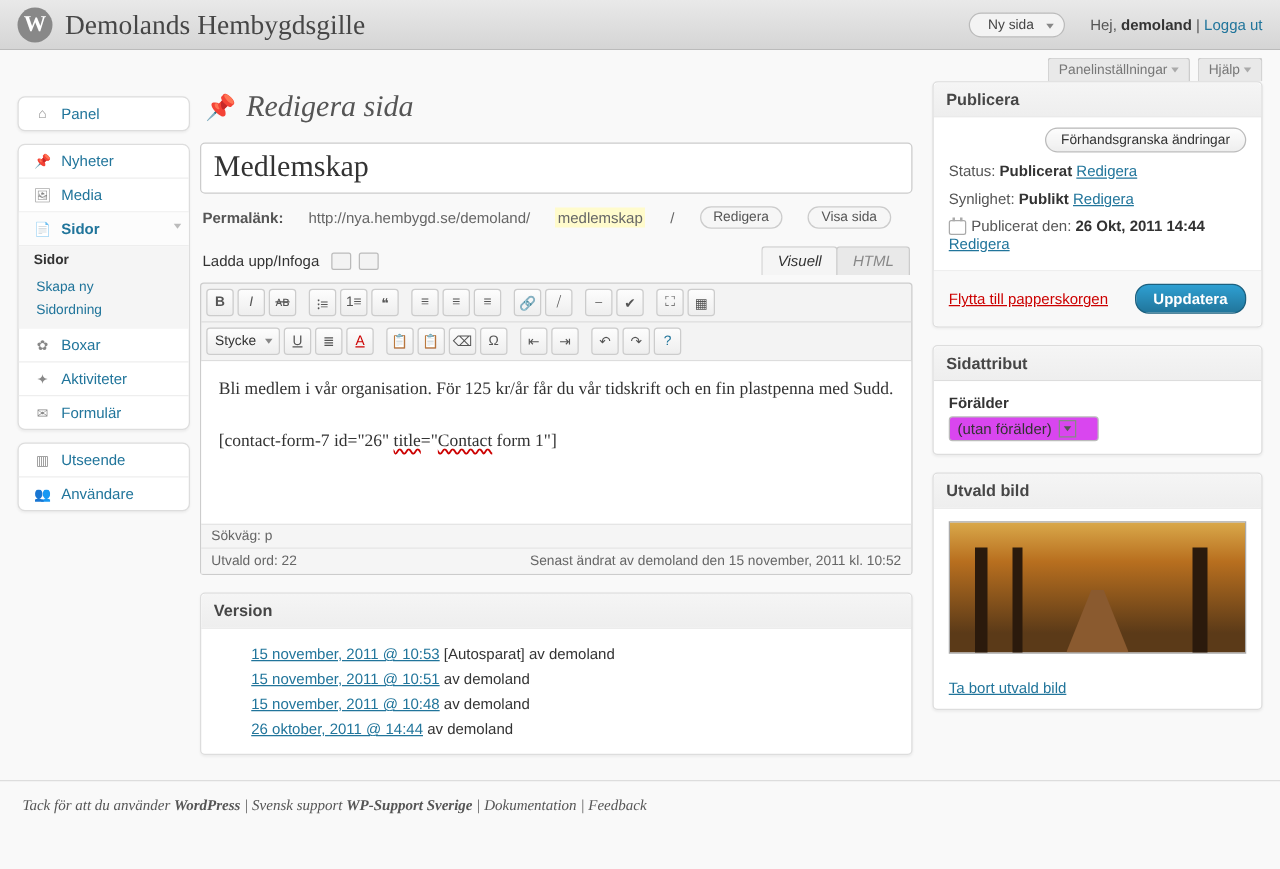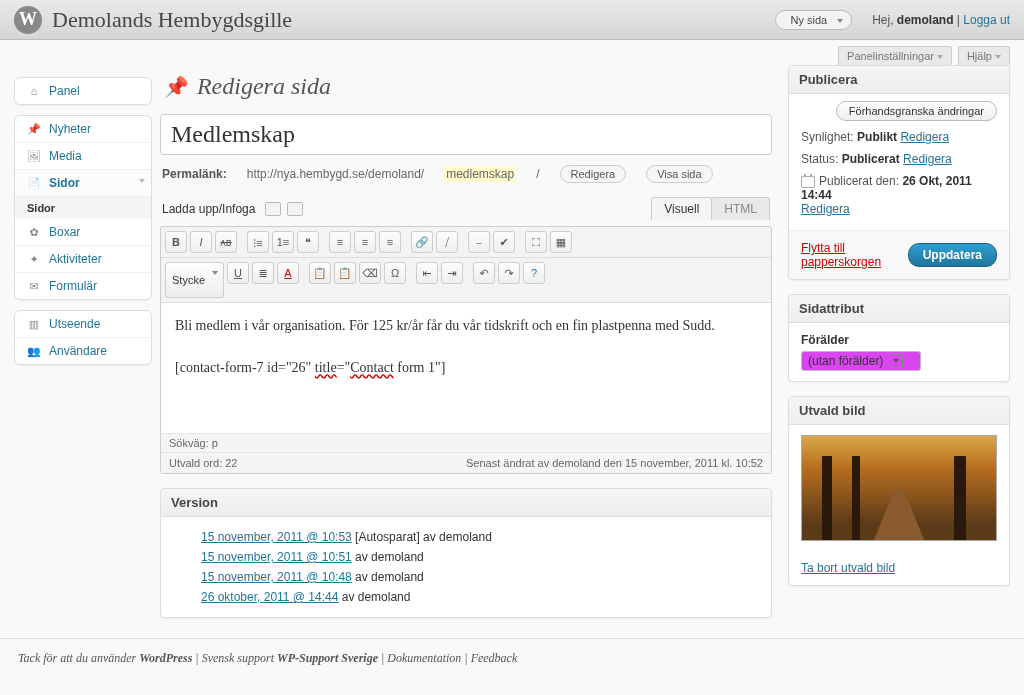--- a/index.html
+++ b/index.html
@@ -31,44 +31,44 @@
 .menu-item .mi-icon { width: 18px; height: 14px; margin-right: 6px; display: inline-flex; align-items: center; justify-content: center; color: #888; font-size: 11px; }
 .menu-item .arrow { position: absolute; right: 6px; top: 9px; width: 0; height: 0; border-left: 3px solid transparent; border-right: 3px solid transparent; border-top: 4px solid #bbb; }
 .submenu { background: #f5f5f5; }
 .submenu-head { font-weight: bold; color: #333; padding: 5px 12px; font-size: 11px; }
 .submenu ul { list-style: none; padding: 2px 0 6px 0; }
 .submenu li { padding: 3px 14px; font-size: 11px; color: #21759b; cursor: pointer; }
 
 
 #main { flex: 1; padding: 0 14px 20px 0; display: flex; gap: 16px; }
 #content { flex: 1; }
-#side { width: 222px; }
+#side { width: 264px; }
 
 .page-heading { display: flex; align-items: center; gap: 8px; padding: 8px 0 14px 4px; }
 .page-heading .pin-icon { color: #999; font-size: 20px; }
 .page-heading h2 { font-family: Georgia, serif; font-style: italic; font-weight: normal; font-size: 24px; color: #555; }
 
 .title-input { width: 100%; font-size: 24px; font-family: Georgia, serif; padding: 6px 10px; border: 1px solid #ccc; border-radius: 4px; color: #333; background: #fff; }
 .permalink { font-size: 12px; color: #666; padding: 10px 2px 0 2px; display: flex; align-items: center; flex-wrap: wrap; gap: 20px; }
 .permalink b { color: #555; }
 .permalink .slug { background: #fffbcc; padding: 1px 2px; }
 .smallbtn { background: #f6f6f6; border: 1px solid #ccc; border-radius: 10px; padding: 2px 10px; font-size: 11px; color: #555; cursor: pointer; }
 
 .upload-row { display: flex; align-items: center; gap: 10px; padding: 14px 2px 6px 2px; }
 .upload-row .tabs { margin-left: auto; display: flex; }
-.tab { border: 1px solid #ccc; border-bottom: none; background: #e9e9e9; padding: 4px 12px; font-size: 12px; color: #888; border-radius: 3px 3px 0 0; margin-left: -1px; cursor: pointer; }
+.tab { border: 1px solid #ccc; border-bottom: none; background: #e9e9e9; padding: 4px 12px; font-size: 12px; color: #888; border-radius: 3px 3px 0 0; margin-left: -1px; cursor: pointer; font-style: italic; }
 .tab.active { background: #f5f5f5; color: #333; }
 .upload-icons { display: flex; gap: 6px; }
 .upload-icons .ui-icon { width: 16px; height: 14px; border: 1px solid #bbb; border-radius: 2px; background: #f3f3f3; }
 
 .editor-wrap { border: 1px solid #ccc; border-radius: 3px; background: #f3f3f3; }
 .toolbar { display: flex; flex-wrap: wrap; padding: 4px; gap: 3px; border-bottom: 1px solid #ddd; }
 .tb-btn { width: 22px; height: 22px; background: linear-gradient(#fdfdfd,#eee); border: 1px solid #ccc; border-radius: 3px; display: inline-flex; align-items: center; justify-content: center; font-size: 11px; color: #555; cursor: pointer; }
 .tb-btn b { font-weight: bold; }
-.tb-sel { height: 36px; border: 1px solid #ccc; border-radius: 3px; background: linear-gradient(#fdfdfd,#eee); font-size: 11px; padding: 0 18px 0 6px; position: relative; display: inline-flex; align-items: center; }
+.tb-sel { height: 22px; border: 1px solid #ccc; border-radius: 3px; background: linear-gradient(#fdfdfd,#eee); font-size: 11px; padding: 0 18px 0 6px; position: relative; display: inline-flex; align-items: center; }
 .tb-sel .tri { position: absolute; right: 5px; top: 8px; width: 0; height: 0; border-left: 3px solid transparent; border-right: 3px solid transparent; border-top: 4px solid #888; }
 .tb-sep { width: 4px; }
 .editor-body { background: #fff; min-height: 130px; padding: 12px 14px; font-family: Georgia, serif; font-size: 14px; line-height: 1.6; color: #333; }
 .editor-body .u-red { text-decoration: underline wavy #c00; }
 .editor-path { background: #f5f5f5; border-top: 1px solid #e5e5e5; font-size: 11px; color: #666; padding: 3px 8px; }
 .editor-footer { background: #f5f5f5; border-top: 1px solid #e5e5e5; font-size: 11px; color: #666; padding: 4px 8px; display: flex; justify-content: space-between; }
 
 .postbox { background: #fff; border: 1px solid #ddd; border-radius: 4px; margin-top: 14px; box-shadow: 0 1px 2px rgba(0,0,0,0.05); }
 .postbox h3 { background: linear-gradient(#f5f5f5,#eee); border-bottom: 1px solid #ddd; border-radius: 4px 4px 0 0; padding: 6px 10px; font-size: 13px; font-weight: bold; color: #464646; }
 .postbox .inside { padding: 10px 12px; font-size: 12px; }
@@ -139,20 +139,24 @@
           <span class="mi-icon">🖼</span>
           <span>Media</span>
         </div>
       <div class="menu-item active">
           <span class="mi-icon">📄</span>
           <span>Sidor</span>
           <span class="arrow"></span>
         </div>
       <div class="submenu">
         <div class="submenu-head">Sidor</div>
+        <ul>
+          <li>Skapa ny</li>
+          <li>Sidordning</li>
+        </ul>
       </div>
       <div class="menu-item">
           <span class="mi-icon">✿</span>
           <span>Boxar</span>
         </div>
       <div class="menu-item">
           <span class="mi-icon">✦</span>
           <span>Aktiviteter</span>
         </div>
       <div class="menu-item">
@@ -283,24 +287,24 @@
     </div>
 
     <div id="side">
       <div class="postbox" style="margin-top:0">
         <h3>Publicera</h3>
         <div class="inside">
           <div class="publish-actions">
             <span class="pub-btn">Förhandsgranska ändringar</span>
           </div>
           <div class="pub-row">
+            <span>Status: </span><b>Publicerat</b> <a style="text-decoration:underline">Redigera</a>
+          </div>
+          <div class="pub-row">
             <span>Synlighet: </span><b>Publikt</b> <a style="text-decoration:underline">Redigera</a>
-          </div>
-          <div class="pub-row">
-            <span>Status: </span><b>Publicerat</b> <a style="text-decoration:underline">Redigera</a>
           </div>
           <div class="pub-row">
             <span class="cal"></span><span>Publicerat den: </span><b>26 Okt, 2011 14:44</b><br>
             <a style="text-decoration:underline">Redigera</a>
           </div>
         </div>
         <div class="publish-footer">
           <a class="trash-link">Flytta till papperskorgen</a>
           <span class="primary-btn">Uppdatera</span>
         </div>

